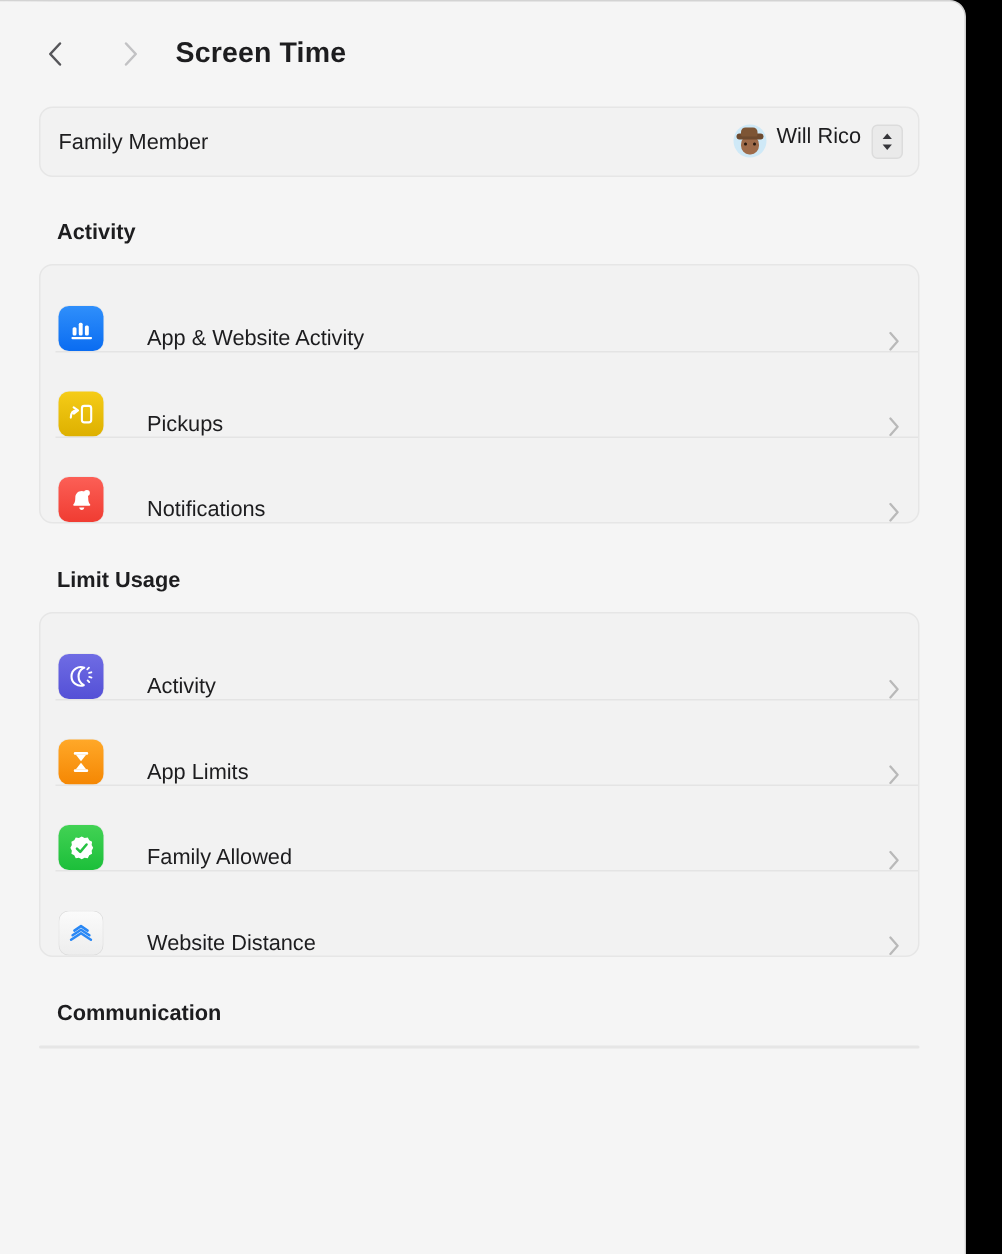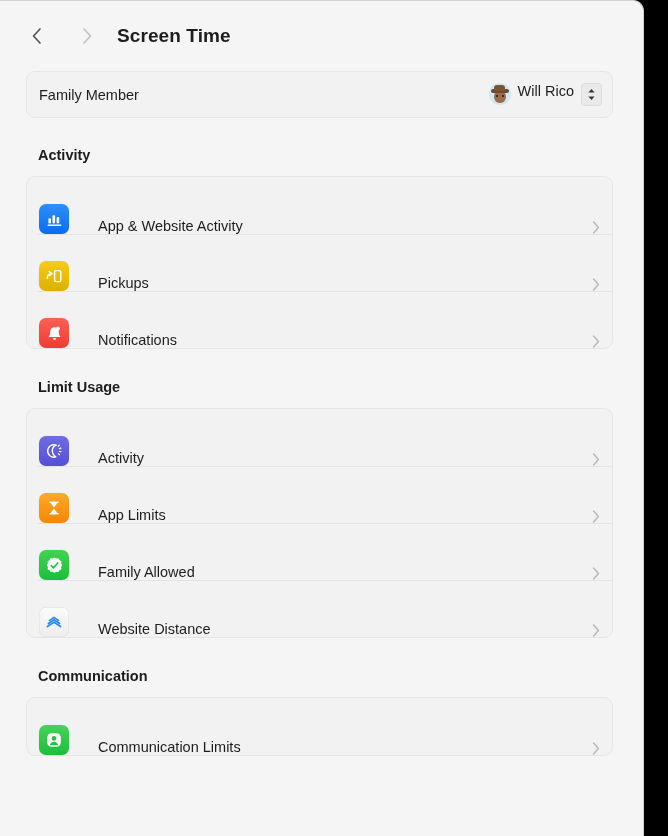--- a/index.html
+++ b/index.html
@@ -398,33 +398,16 @@
         </svg>
       </span>
     </div>
   </div>
 
   <div style="height:30px"></div>
   <div class="section-title">Communication</div>
   <div style="height:13px"></div>
   <div class="card">
 
-    <div class="row">
-      <span class="row-icon ic-commlimits">
-        <span class="glyph">
-          <svg width="20" height="20" viewBox="0 0 20 20">
-            <rect x="3.2" y="3.2" width="13.6" height="13.6" rx="4.4" fill="#ffffff"></rect>
-            <circle cx="10" cy="8.4" r="2.35" fill="#25c242"></circle>
-            <path d="M5.7 15.2c.6-2.3 2.3-3.5 4.3-3.5s3.7 1.2 4.3 3.5z" fill="#25c242"></path>
-          </svg>
-        </span>
-      </span>
-      <span class="row-label">Communication Limits</span>
-      <span class="chevron">
-        <svg width="8" height="13" viewBox="0 0 8 13" fill="none">
-          <path d="M1.6 1 L6.4 6.5 L1.6 12" stroke="#b9b9b9" stroke-width="1.5" stroke-linecap="round" stroke-linejoin="round"></path>
-        </svg>
-      </span>
-    </div>
 
   </div>
 
 </div>
 
 </body></html>

